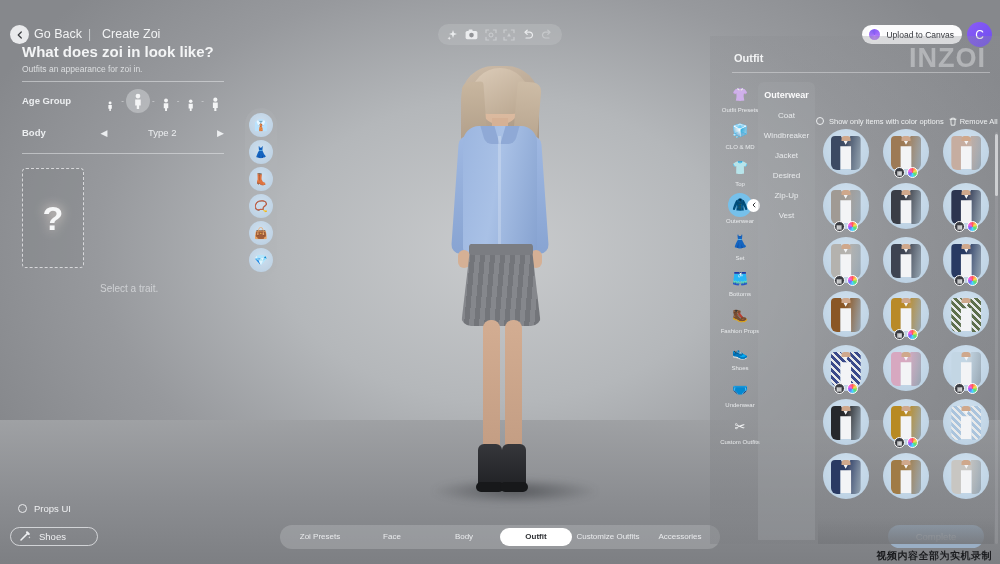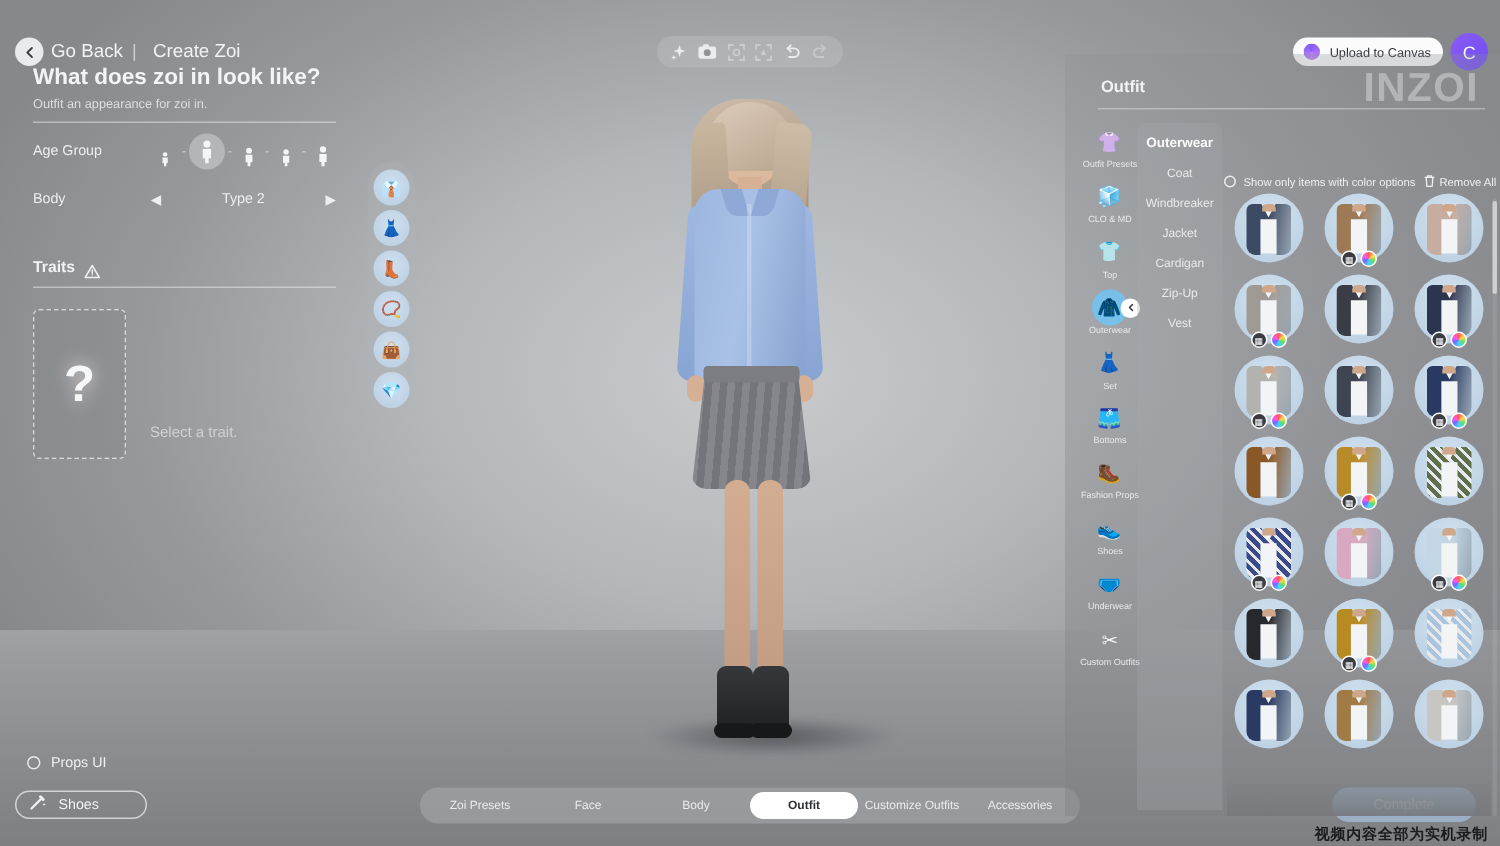--- a/index.html
+++ b/index.html
@@ -97,21 +97,21 @@
     font-weight:700; color:rgba(232,234,236,.62); }
   
   .lpanel { position:absolute; left:0; top:37px; width:246px; bottom:0; padding:0 22px; }
   .q-title { margin-top:6px; font-size:15px; font-weight:700; color:#f3f4f5; white-space:nowrap;}
   .q-sub { margin-top:4px; font-size:8.5px; color:#dddfe1; }
   .sec-head { display:flex; align-items:center; gap:6px; margin-top:26px; }
   .sec-head .lbl { font-size:10.5px; font-weight:700; color:#f1f2f3; }
   .warn { width:11px; height:10px; }
   .rule { height:1px; background:rgba(236,238,240,.5); margin-top:7px; }
   .row { display:flex; align-items:center; height:27px; margin-top:5px; }
-  .row .rlbl { font-size:9.5px; color:#eceef0; width:76px; }
+  .row .rlbl { font-size:9.5px; color:#eceef0; width:76px;font-weight:bold; }
   .ages { display:flex; align-items:center; gap:2px; margin-left:16px;}
   .age { width:18px; height:20px; display:flex; align-items:flex-end; justify-content:center; }
   .age.sel { width:24px; height:24px; border-radius:50%; background:rgba(232,234,236,.38);
     align-items:center; }
   .age-dash { color:#d8dadc; font-size:8px; }
   .bodyrow { display:flex; align-items:center; width:150px; margin-left:16px; justify-content:space-between; }
   .arrow { font-size:9px; color:#eceef0; cursor:pointer; }
   .bodyval { font-size:9.5px; color:#eceef0; }
   .trait-box { width:62px; height:100px; margin-top:14px; border:1px dashed rgba(240,241,243,.75);
     border-radius:4px; background: rgba(130,132,136,.35); position:relative; cursor:pointer;}
@@ -292,21 +292,21 @@
       <span>Upload to Canvas</span>
     </div>
     <div class="avatar-btn">
       <span>C</span>
     </div>
     <div class="brand">INZOI</div>
   </div>
 
   <div class="lpanel">
     <div class="q-title">What does zoi in look like?</div>
-    <div class="q-sub">Outfit an appearance for zoi in.</div>
+    <div class="q-sub">Outfits an appearance for zoi in.</div>
 
     <div class="rule"></div>
 
     <div class="row">
       <div class="rlbl">Age Group</div>
       <div class="ages" id="ages">
           <div class="age">
             <svg width="6.2" height="10" viewBox="0 0 10 16">
               <circle cx="5" cy="3" r="2.4" fill="#f4f5f6"></circle>
               <path d="M2.2 6.4h5.6v6.2H6.2V16H3.8v-3.4H2.2z" fill="#f4f5f6"></path>
@@ -345,30 +345,20 @@
 
     <div class="row">
       <div class="rlbl">Body</div>
       <div class="bodyrow">
         <div class="arrow">◀</div>
         <div class="bodyval">Type 2</div>
         <div class="arrow">▶</div>
       </div>
     </div>
 
-    <div class="sec-head">
-      <div class="lbl">Traits</div>
-      <span class="warn">
-        <svg width="11" height="10" viewBox="0 0 11 10">
-            <path d="M5.5 1L10.2 9H.8z" stroke="#f0f1f3" stroke-width="1" fill="none" stroke-linejoin="round"></path>
-            <path d="M5.5 4v2.2" stroke="#f0f1f3" stroke-width="1" stroke-linecap="round"></path>
-            <circle cx="5.5" cy="7.4" r=".5" fill="#f0f1f3"></circle>
-          </svg>
-      </span>
-    </div>
     <div class="rule"></div>
     <div class="trait-box">
       <div class="trait-q">?</div>
     </div>
 
   </div>
   <div class="trait-txt">Select a trait.</div>
 
   <div class="eqstrip" id="eqstrip">
       <div class="eqitem">👔</div>
@@ -454,21 +444,21 @@
           <div class="cicon" style="font-size: 13px;">✂</div>
           <div class="clab">Custom Outfits</div>
         </div>
       </div>
 
     <div class="submenu" id="submenu">
         <div class="sub-head">Outerwear</div>
         <div class="sub">Coat</div>
         <div class="sub">Windbreaker</div>
         <div class="sub">Jacket</div>
-        <div class="sub">Cardigan</div>
+        <div class="sub">Desired</div>
         <div class="sub">Zip-Up</div>
         <div class="sub">Vest</div>
       </div>
 
     <div class="filterrow">
       <div class="radio2"></div>
       <div class="ftxt">Show only items with color options</div>
       <div class="removeall">
         <span>
           <svg width="8" height="9" viewBox="0 0 8 9">

